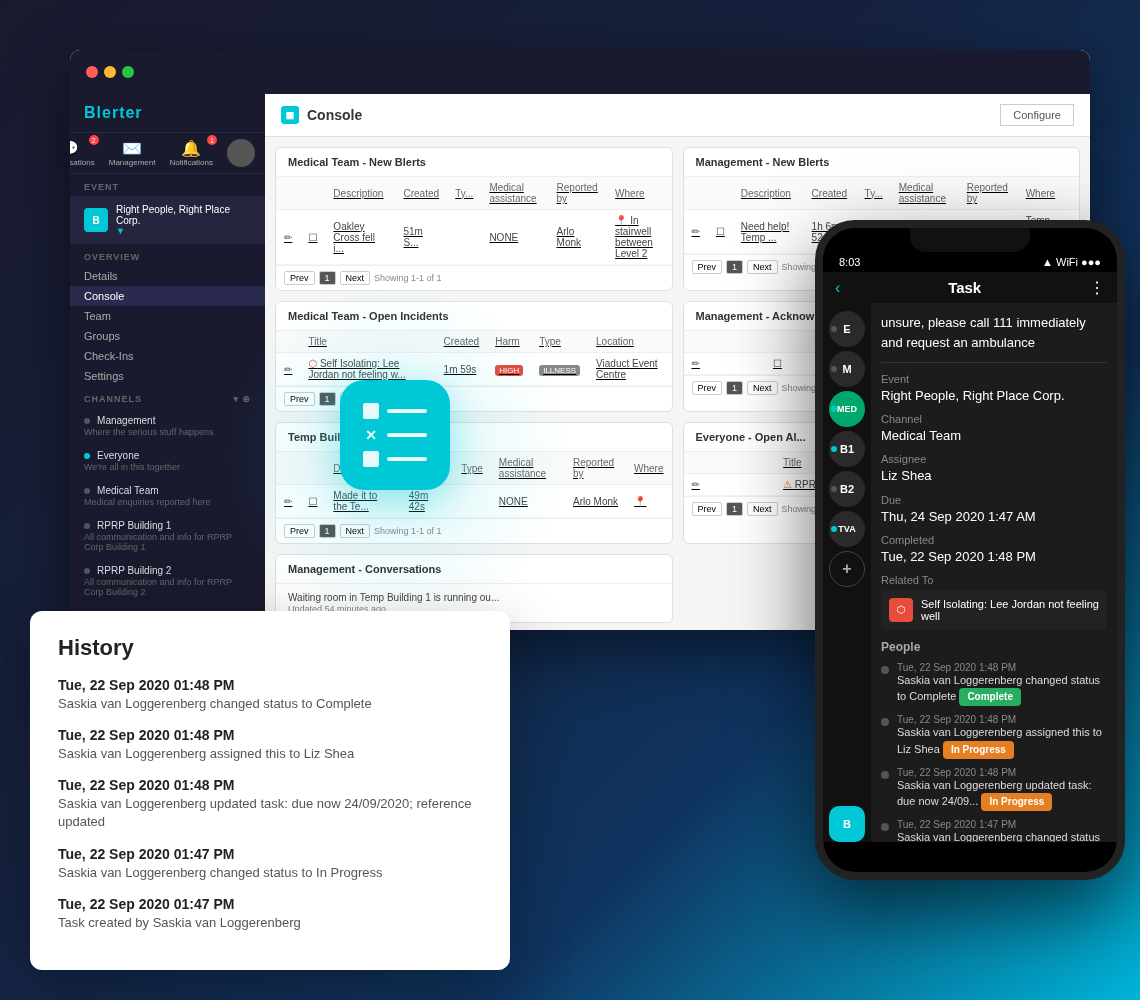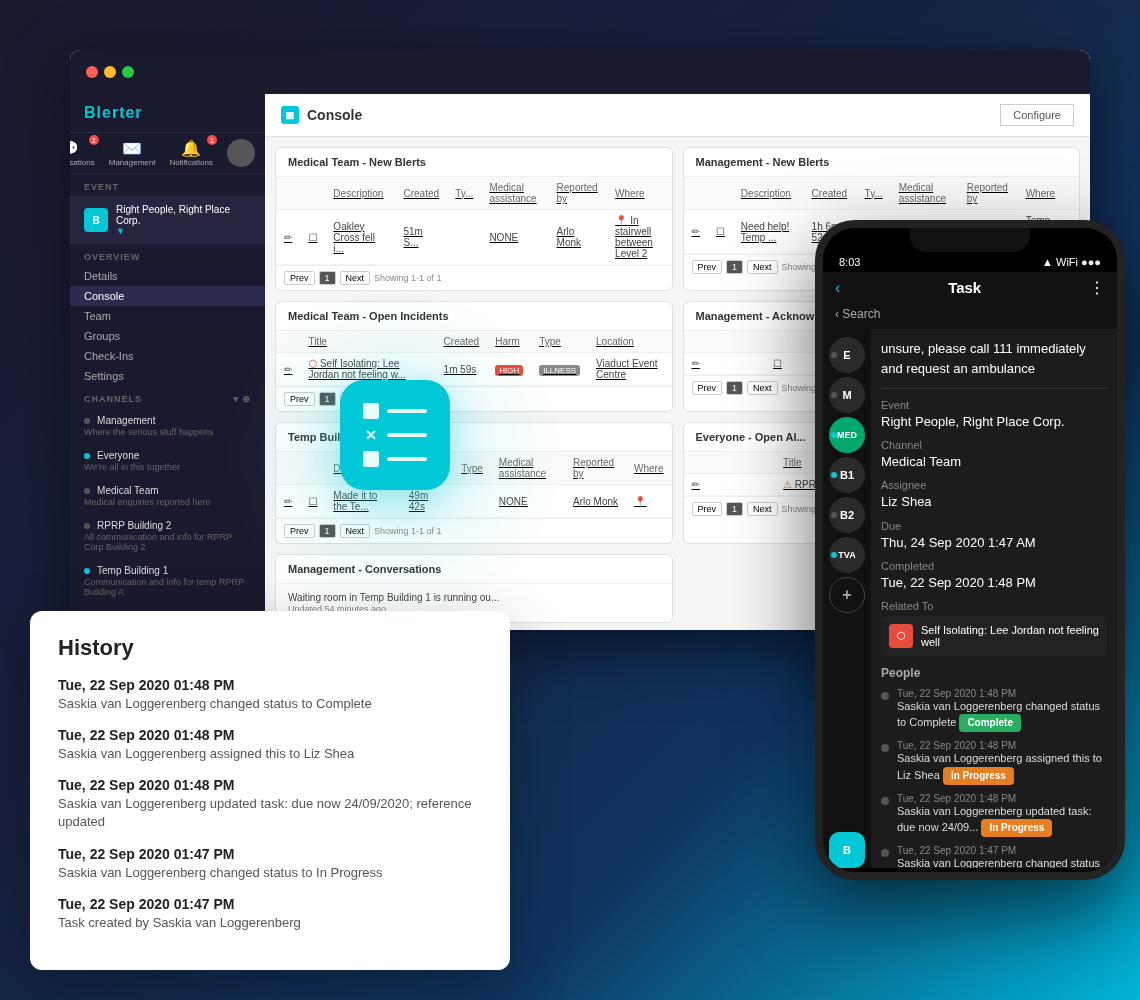--- a/index.html
+++ b/index.html
@@ -626,20 +626,25 @@
       </div>
       <div class="channel-item">
         <span class="channel-dot dot-teal"></span>
         <span class="channel-name">Everyone</span>
         <div class="channel-desc">We're all in this together</div>
       </div>
       <div class="channel-item">
         <span class="channel-dot" style="background:#555;"></span>
         <span class="channel-name">Medical Team</span>
         <div class="channel-desc">Medical enquiries reported here</div>
+      </div>
+      <div class="channel-item">
+        <span class="channel-dot" style="background:#555;"></span>
+        <span class="channel-name">RPRP Building 1</span>
+        <div class="channel-desc">All communication and info for RPRP Corp Building 1</div>
       </div>
       <div class="channel-item">
         <span class="channel-dot" style="background:#555;"></span>
         <span class="channel-name">RPRP Building 2</span>
         <div class="channel-desc">All communication and info for RPRP Corp Building 2</div>
       </div>
       <div class="channel-item">
         <span class="channel-dot dot-teal"></span>
         <span class="channel-name">Temp Building 1</span>
         <div class="channel-desc">Communication and info for temp RPRP Building A</div>
@@ -883,23 +888,20 @@
     <div class="phone-notch"></div>
     <div class="phone-screen">
       <div class="phone-status-bar">
         <span>8:03</span>
         <span>▲ WiFi ●●●</span>
       </div>
       <div class="phone-header">
         <span class="back-btn">‹</span>
         <span class="phone-title">Task</span>
         <span class="more-btn">⋮</span>
-      </div>
-      <div class="phone-search-bar">
-        <span style="color:#aaa;font-size:12px;">‹ Search</span>
       </div>
       <div class="phone-content">
 
         <div class="phone-sidebar">
           <div class="channel-avatar av-e">
             <span class="dot-indicator" style="background:#555;"></span>E
           </div>
           <div class="channel-avatar av-m">
             <span class="dot-indicator" style="background:#555;"></span>M
           </div>

